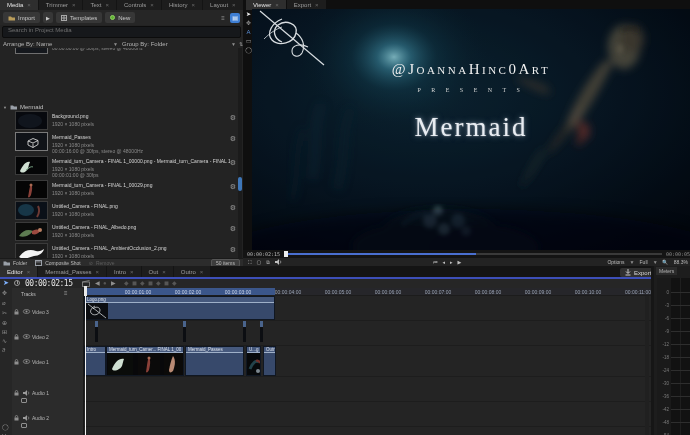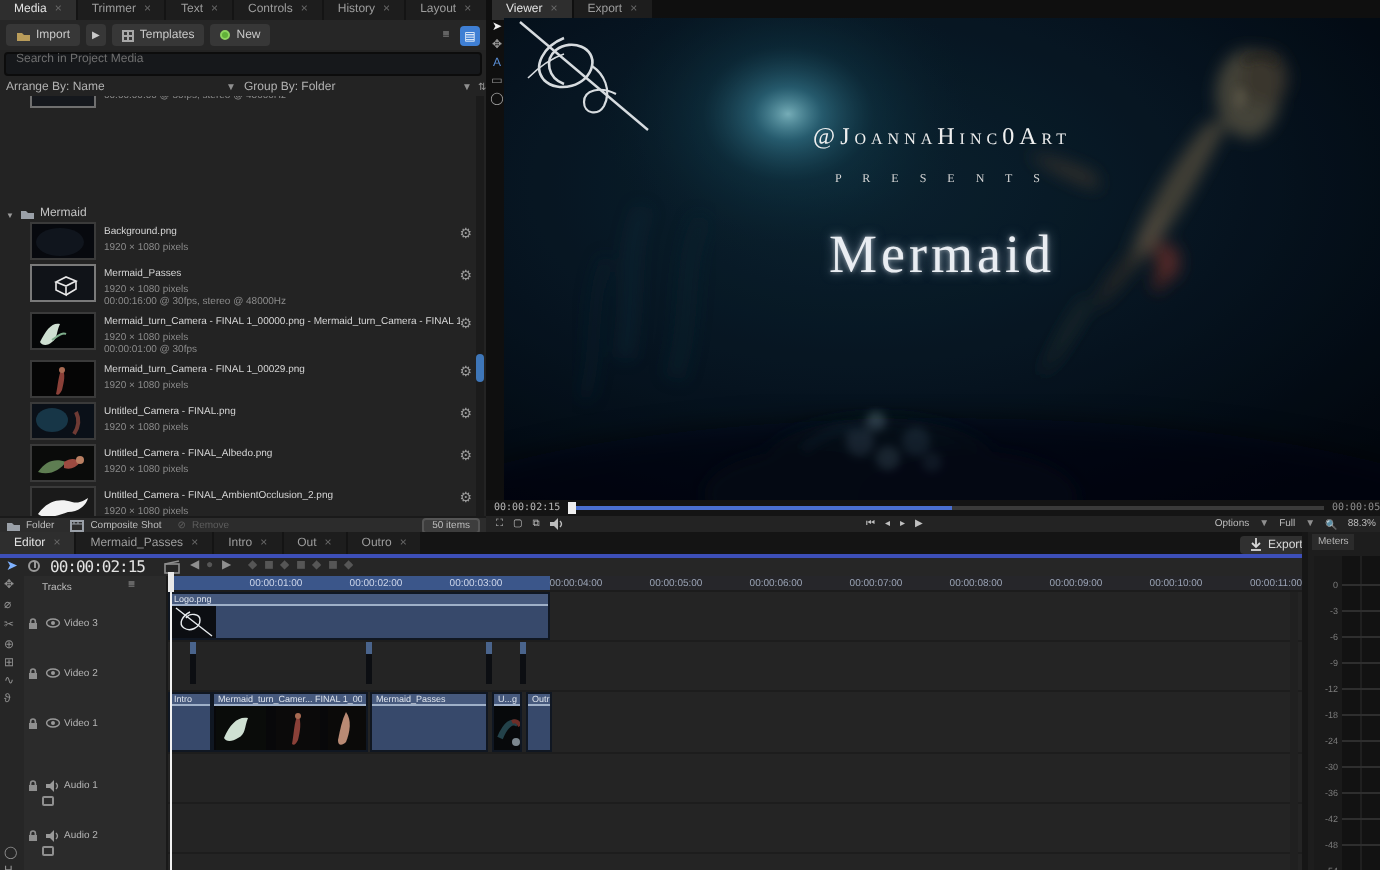--- a/index.html
+++ b/index.html
@@ -60,21 +60,21 @@
 
   
   #viewer-panel { left:243px; top:0; width:447px; height:266px; background:#0f0f0f; }
   #viewer-tabs { position:absolute; left:3px; top:0; height:10px; }
   #video-area { position:absolute; left:9px; top:9px; width:438px; height:241px;
     overflow:hidden; background:#04070c; }
   #viewer-toolbar { position:absolute; left:1px; top:11px; width:9px; display:flex;
     flex-direction:column; gap:3px; align-items:center; z-index:5; }
   #viewer-toolbar .vt { font-size:6px; line-height:1; color:#cfcfcf; }
   #title-handle { position:absolute; left:0; top:52px; width:438px; text-align:center;
-    font-family:"Liberation Serif", serif; font-variant:small-caps; font-size:12px;
+    font-family:"Liberation Serif", serif; font-variant:small-caps; font-size:15px;
     letter-spacing:2.5px; color:#efefef; }
   #title-presents { position:absolute; left:0; top:78px; width:438px; text-align:center;
     font-size:6px; letter-spacing:4.5px; color:#d6d6d6; font-family:"Liberation Serif", serif; }
   #title-main { position:absolute; left:0; top:103px; width:438px; text-align:center;
     font-family:"Liberation Serif", serif; font-size:27px; letter-spacing:2px; color:#e9edf2;
     text-shadow:0 0 6px rgba(190,210,235,.55), 0 0 2px rgba(255,255,255,.5); }
   #seek-row { position:absolute; left:0; top:250px; width:447px; height:8px;
     background:#141414; display:flex; align-items:center; }
   #seek-timecode { font-size:5px; color:#b9b9b9; padding:0 4px;
     font-family:"DejaVu Sans Mono", monospace; letter-spacing:0; }

